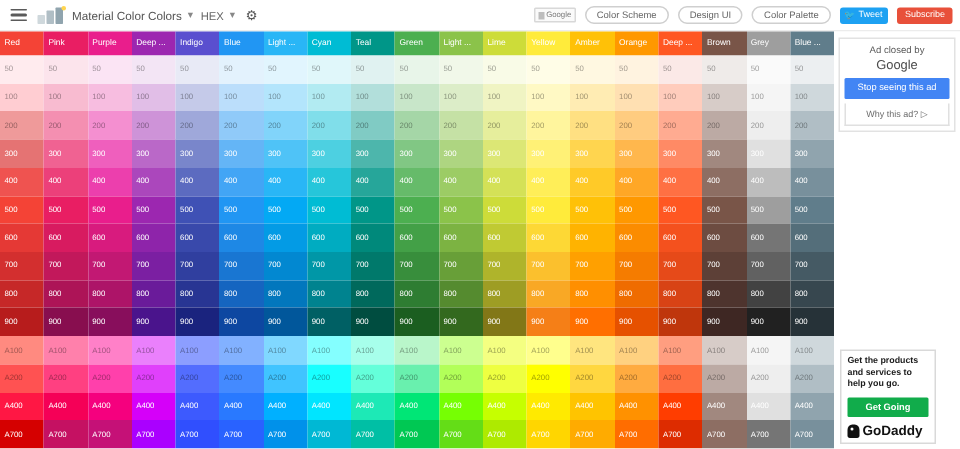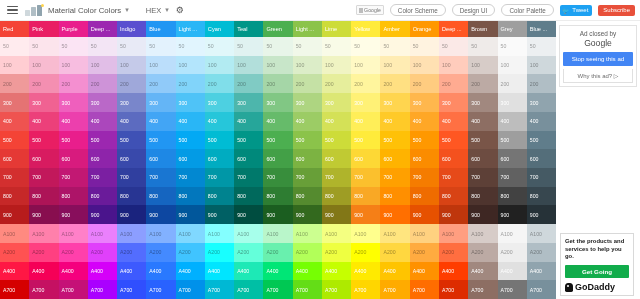--- a/index.html
+++ b/index.html
@@ -26,21 +26,21 @@
     cursor: pointer;
   }
   .hamburger i { display: block; height: 1.4px; background: #5a5a5a; border-radius: 1px; }
 
   .logo { display: flex; align-items: flex-end; gap: 1px; height: 11px; position: relative; margin-right: 6px; }
   .logo .bar { width: 5px; border-radius: 0.5px; }
   .logo .dot { position: absolute; right: -2px; top: -1px; width: 3px; height: 3px; border-radius: 50%; background: #ffd54f; }
 
   .title-txt { font-size: 7.8px; color: #555; white-space: nowrap; cursor: pointer; }
   .chev { font-size: 7px; color: #888; margin: 0 5px 0 4px; cursor: pointer; }
-  .fmt-txt { font-size: 7.5px; color: #666; cursor: pointer; margin-left: 12px; }
+  .fmt-txt { font-size: 7.5px; color: #666; cursor: pointer; }
   .gear { font-size: 9px; color: #555; margin-left: 2px; cursor: pointer; }
 
   .topbar-right { margin-left: auto; display: flex; align-items: center; gap: 6px; padding-right: 5px; }
 
   .gbadge {
     display: flex; align-items: center; gap: 1px;
     border: 1px solid #d8d8d8; border-radius: 1px;
     background: #fafafa; height: 10px; padding: 0 2px;
     font-size: 5.2px; color: #777; cursor: pointer;
   }
@@ -113,21 +113,21 @@
     padding: 3px 2px; border-radius: 1px; cursor: pointer;
   }
   .why-btn {
     border: 1px solid #e0e0e0; border-top: none;
     font-size: 6px; color: #6d6d6d;
     padding: 3px 2px; margin-top: 3px; cursor: pointer;
   }
 
   .godaddy {
     position: absolute; left: 4px; bottom: 3px;
-    width: 74px; border: 1px solid #d9d9d9; background: #fff;
+    width: 64px; border: 1px solid #d9d9d9; background: #fff;
     padding: 4px 4px 3px; text-align: left;
   }
   .gd-copy { font-size: 5.9px; color: #1b1b1b; font-weight: bold; line-height: 1.3; }
   .gd-btn {
     margin-top: 4px; background: #11ac4b; color: #fff;
     font-size: 6.2px; font-weight: bold; text-align: center;
     padding: 3px 0; border-radius: 1px; cursor: pointer;
   }
   .gd-logo {
     margin-top: 4px; display: flex; align-items: center; gap: 2px;

